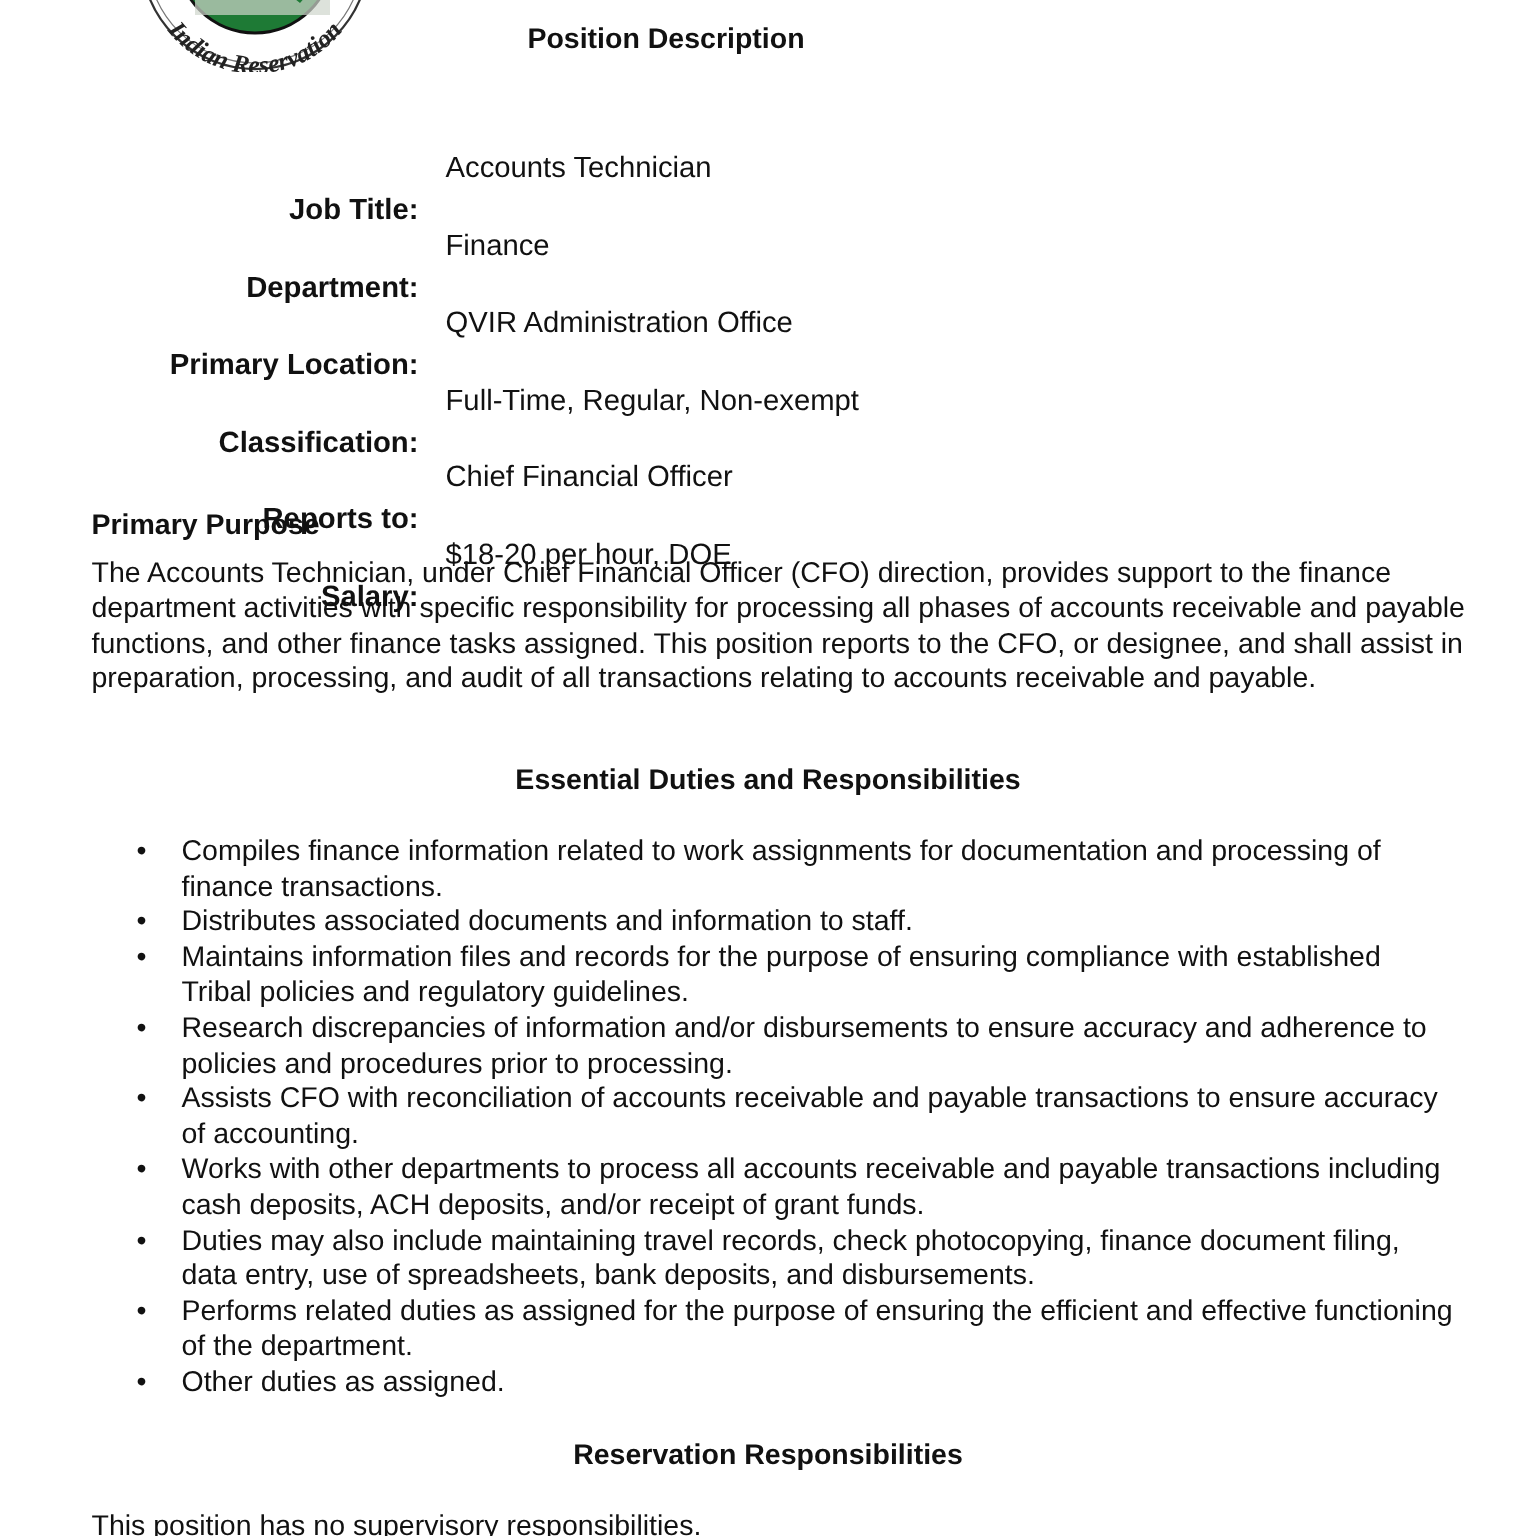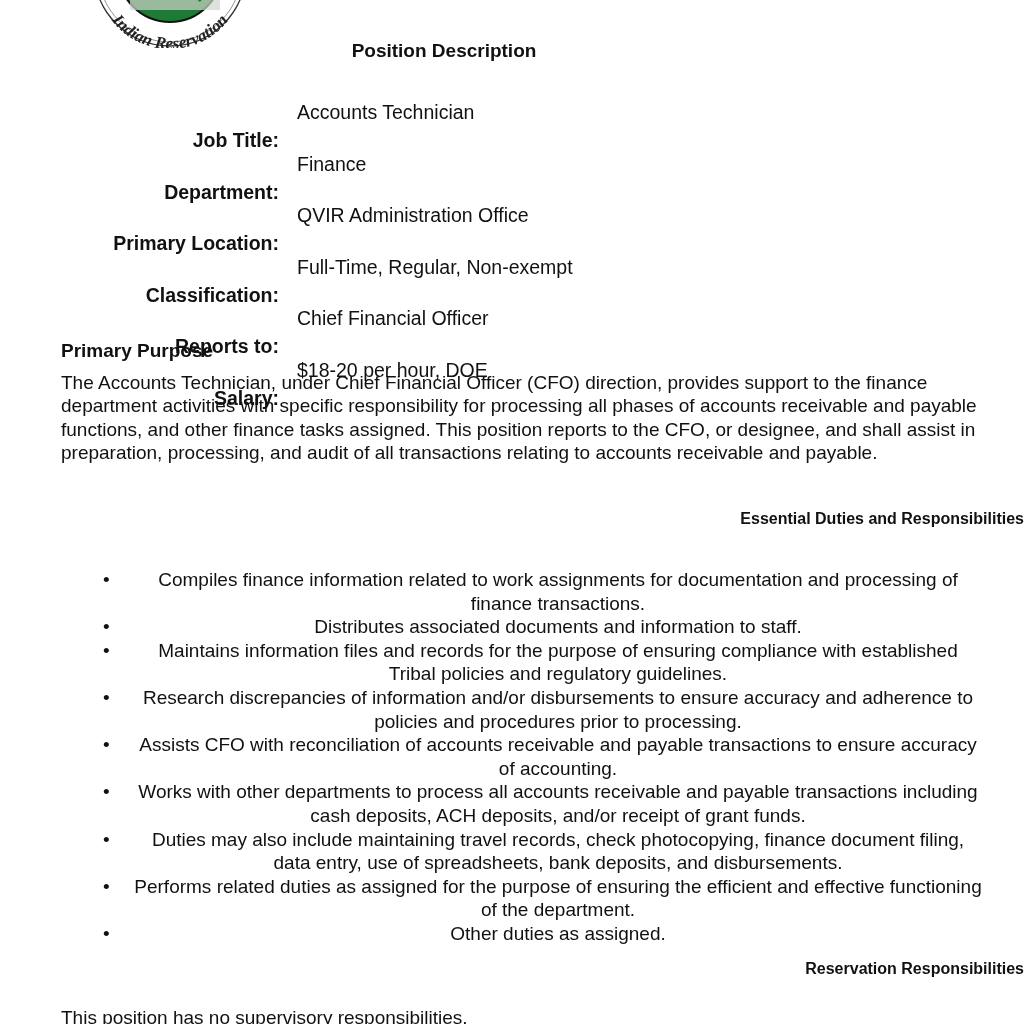--- a/index.html
+++ b/index.html
@@ -1,29 +1,29 @@
 <!DOCTYPE html>
 <html><head>
 <meta charset="utf-8">
 <style>
   html, body { margin:0; padding:0; background:#ffffff; }
   body { width:1024px; height:1024px; overflow:hidden; position:relative;
          font-family:"Liberation Sans", sans-serif; color:#111; }
   .logo { position:absolute; left:70px; top:-70px; width:200px; height:118px; }
-  .pd-title { position:absolute; left:0; width:888px; top:40px; text-align:center;
+  .pd-title { position:absolute; left:0; width:888px; top:16px; text-align:center;
               font-weight:bold; font-size:19px; }
   .facts { position:absolute; top:101px; left:0; width:1024px; font-size:19.5px; line-height:23.5px; }
   .fact-row { display:flex; }
   .fact-label { width:279px; text-align:right; font-weight:bold;margin-top:28px; }
   .fact-value { padding-left:18px; }
   .h-left { position:absolute; left:61px; font-weight:bold; font-size:19px; }
-  .h-center { position:absolute; left:0; width:1024px; text-align:right; font-weight:bold; font-size:16px; }
+  .h-center { position:absolute; left:0; width:1024px; text-align:center; font-weight:bold; font-size:19px; }
   .para { position:absolute; left:61px; width:920px; font-size:19px; line-height:23.4px; }
-  .duties { position:absolute; left:91px; top:556px; width:880px; margin:12px; padding:0; list-style:none;
-            font-size:19px; line-height:23.6px;text-align:center; }
+  .duties { position:absolute; left:91px; top:556px; width:880px; margin:0; padding:0; list-style:none;
+            font-size:19px; line-height:23.6px; }
   .duties li { position:relative; padding-left:30px; }
   .duties li::before { content:"\2022"; position:absolute; left:0; top:0; }
 </style>
 </head>
 <body>
 
 <svg class="logo" viewBox="0 0 200 118">
   <defs>
     <path id="arc" d="M 28 62 A 74 74 0 0 0 172 62" fill="none"></path>
   </defs>

